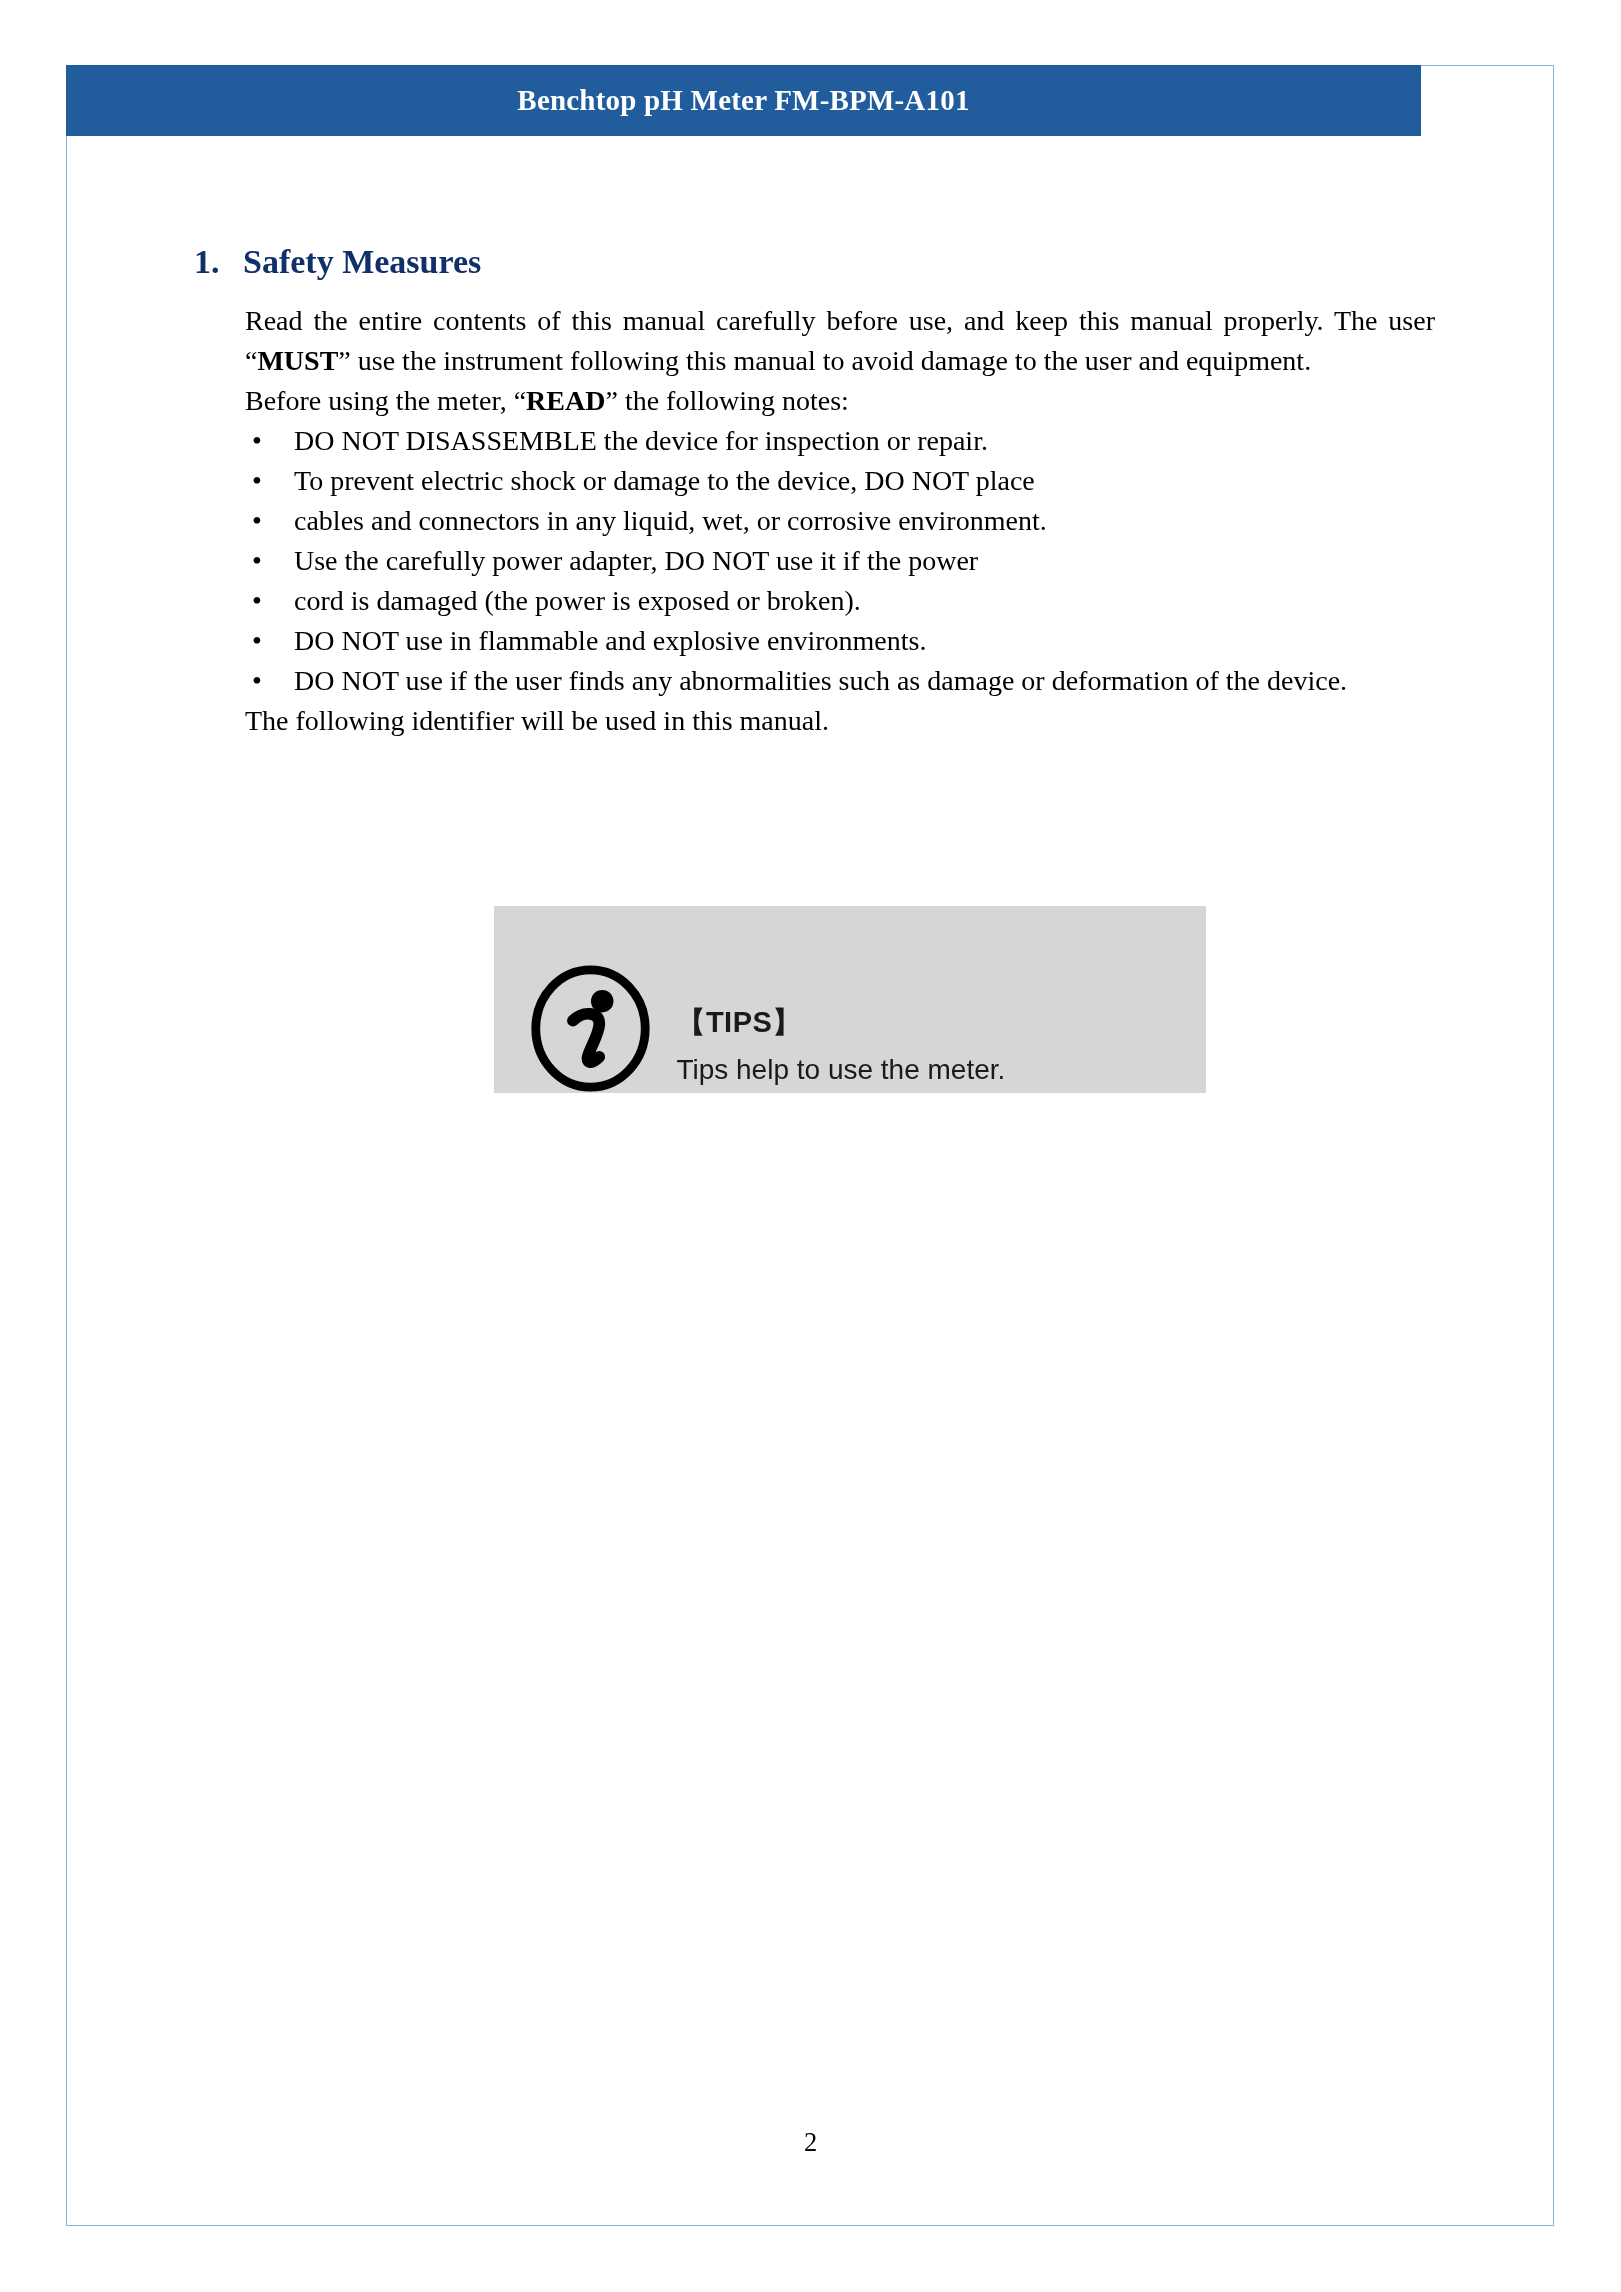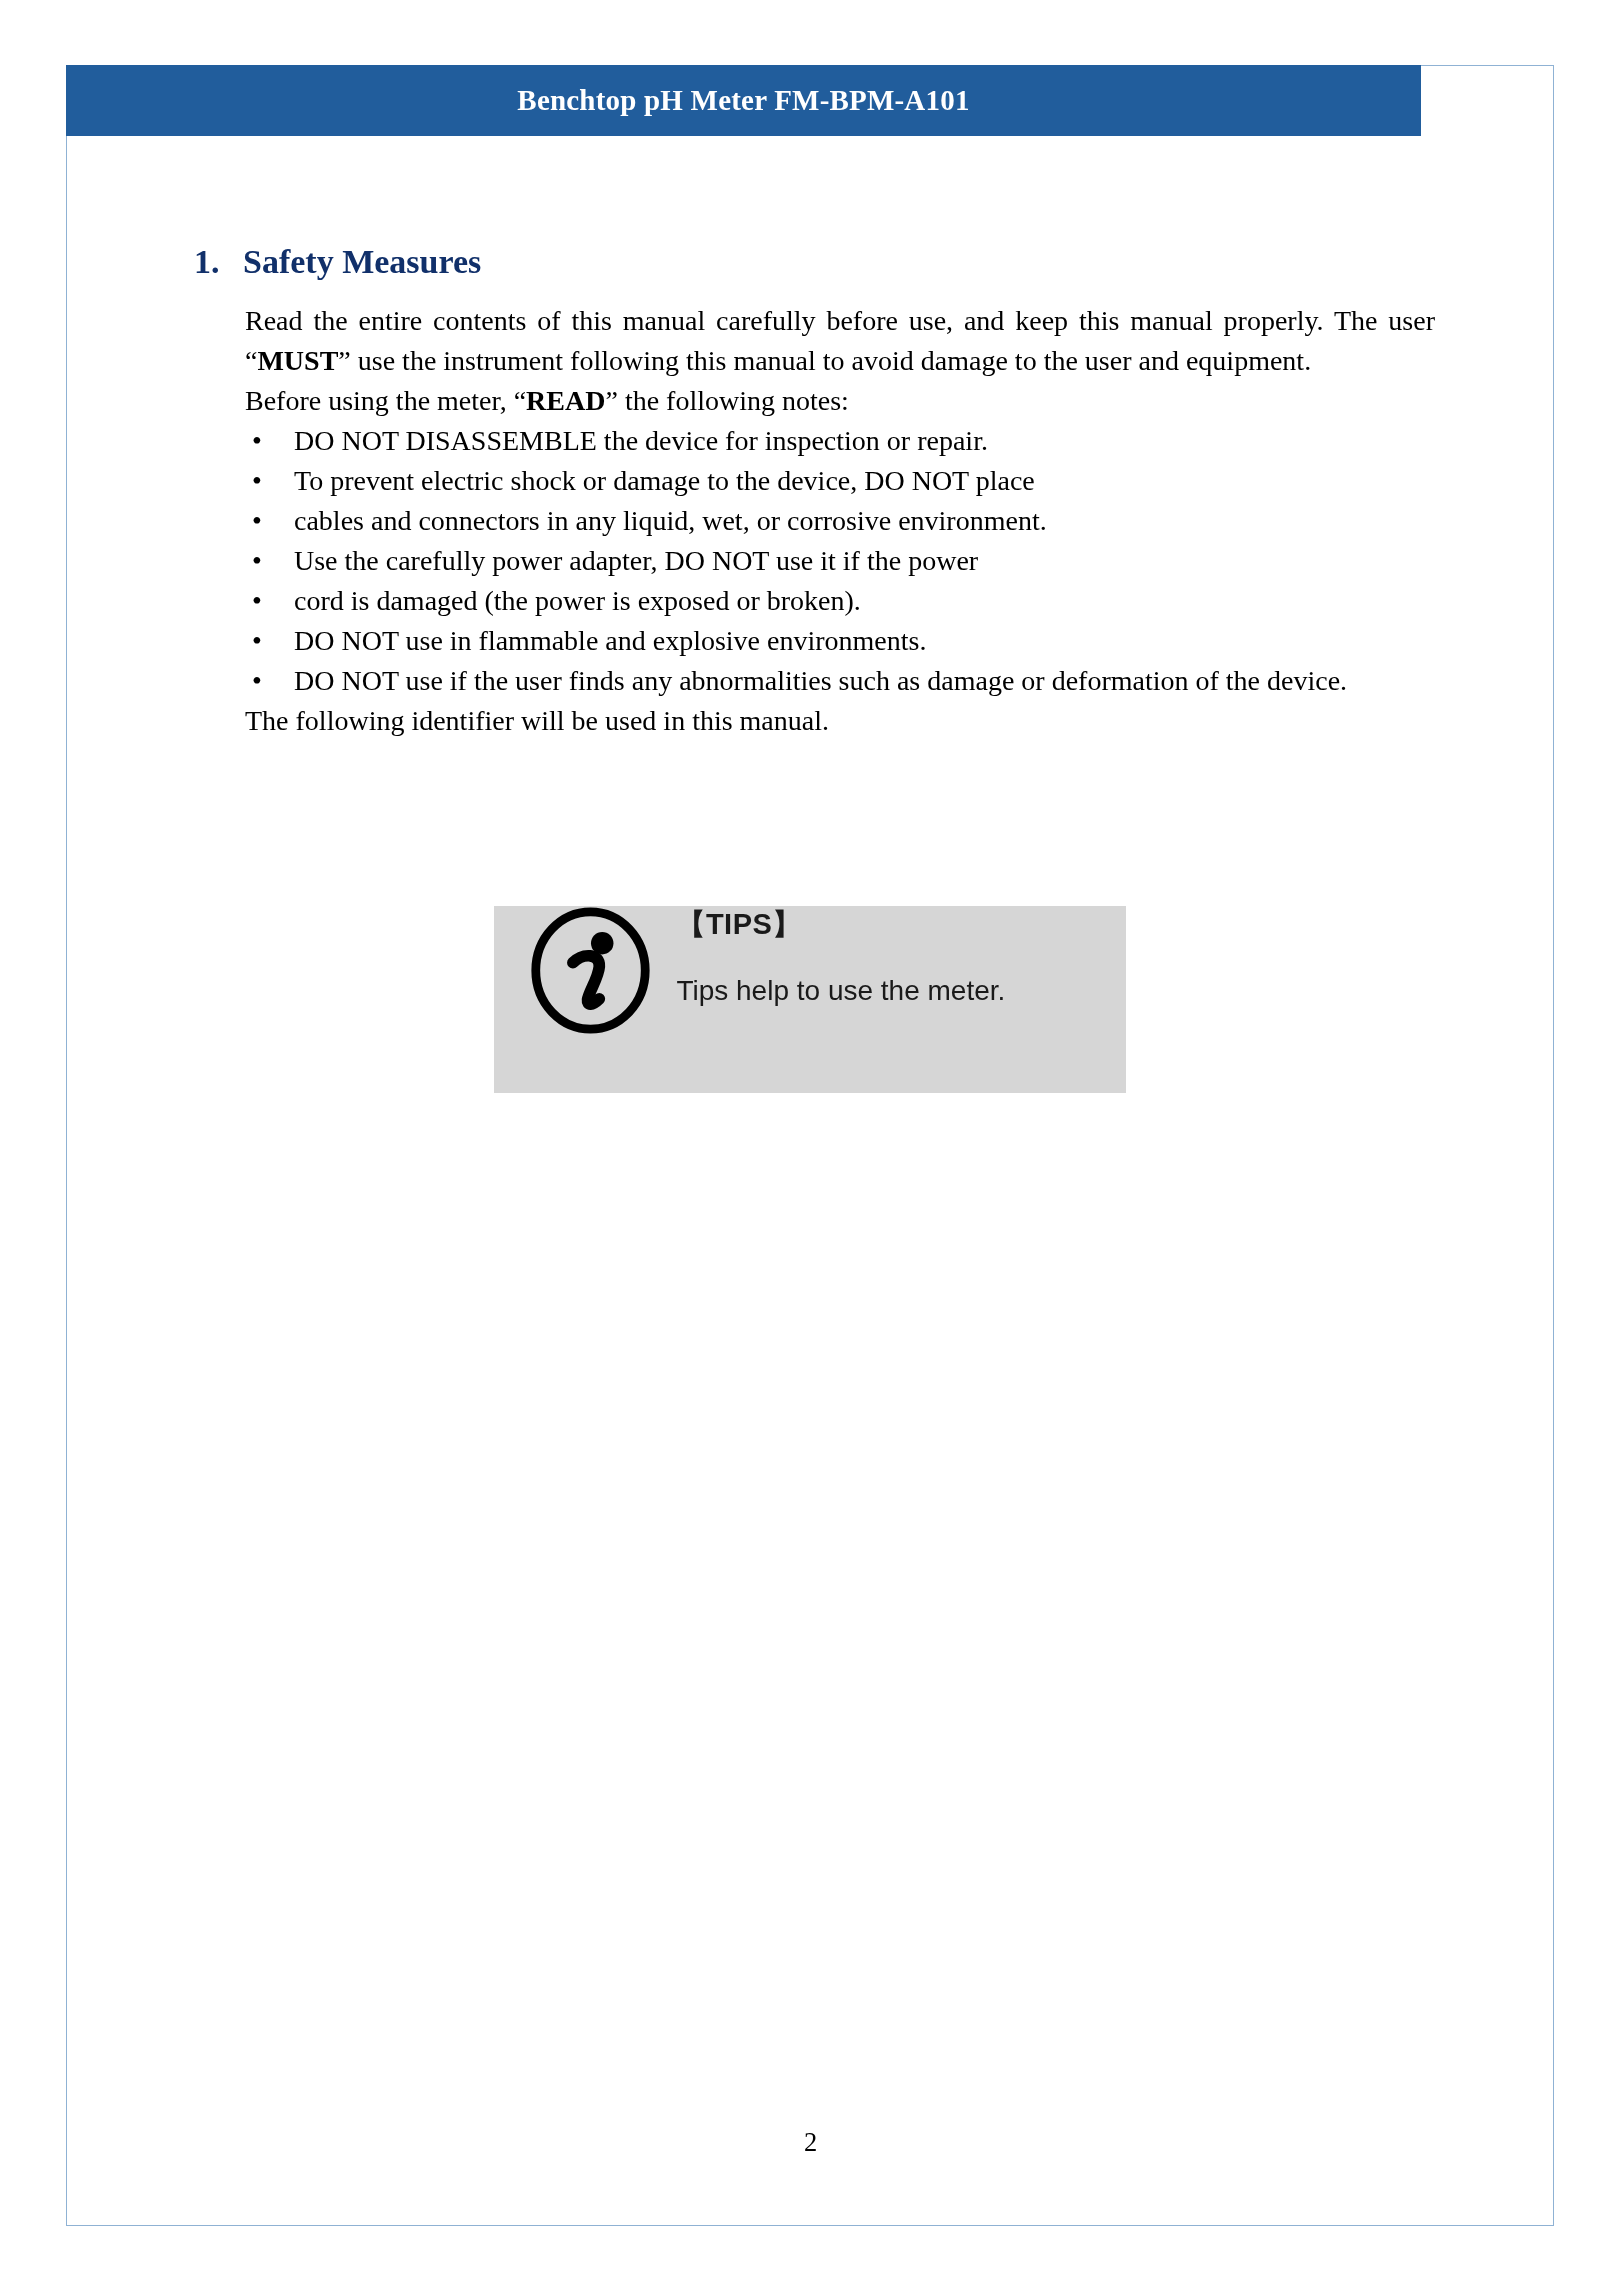--- a/index.html
+++ b/index.html
@@ -117,25 +117,25 @@
     top: 0;
     font-size: 28px;
     line-height: 40px;
   }
 
   
   .tips-box {
     position: absolute;
     left: 494px;
     top: 771px;
-    width: 632px;
+    width: 712px;
     height: 187px;
     background: #D6D6D6;
     display: flex;
-    align-items: flex-start;
+    align-items: flex-end;
   }
   .tips-icon {
     width: 157px;
     min-width: 157px;
     display: flex;
     align-items: center;
     justify-content: center;
     margin-left: 17.6px;
   }
   .tips-icon svg { display: block; }
@@ -147,21 +147,21 @@
   }
   .tips-label {
     font-size: 29px;
     font-weight: bold;
     line-height: 1.25;
     letter-spacing: 0.5px;
   }
   .tips-desc {
     font-size: 28px;
     line-height: 1.25;
-    margin-top: 31px;
+    margin-top: 12px;
     white-space: nowrap;
   }
 
   
   .page-number {
     position: absolute;
     left: 0;
     top: 2127px;
     width: 1621px;
     text-align: center;

